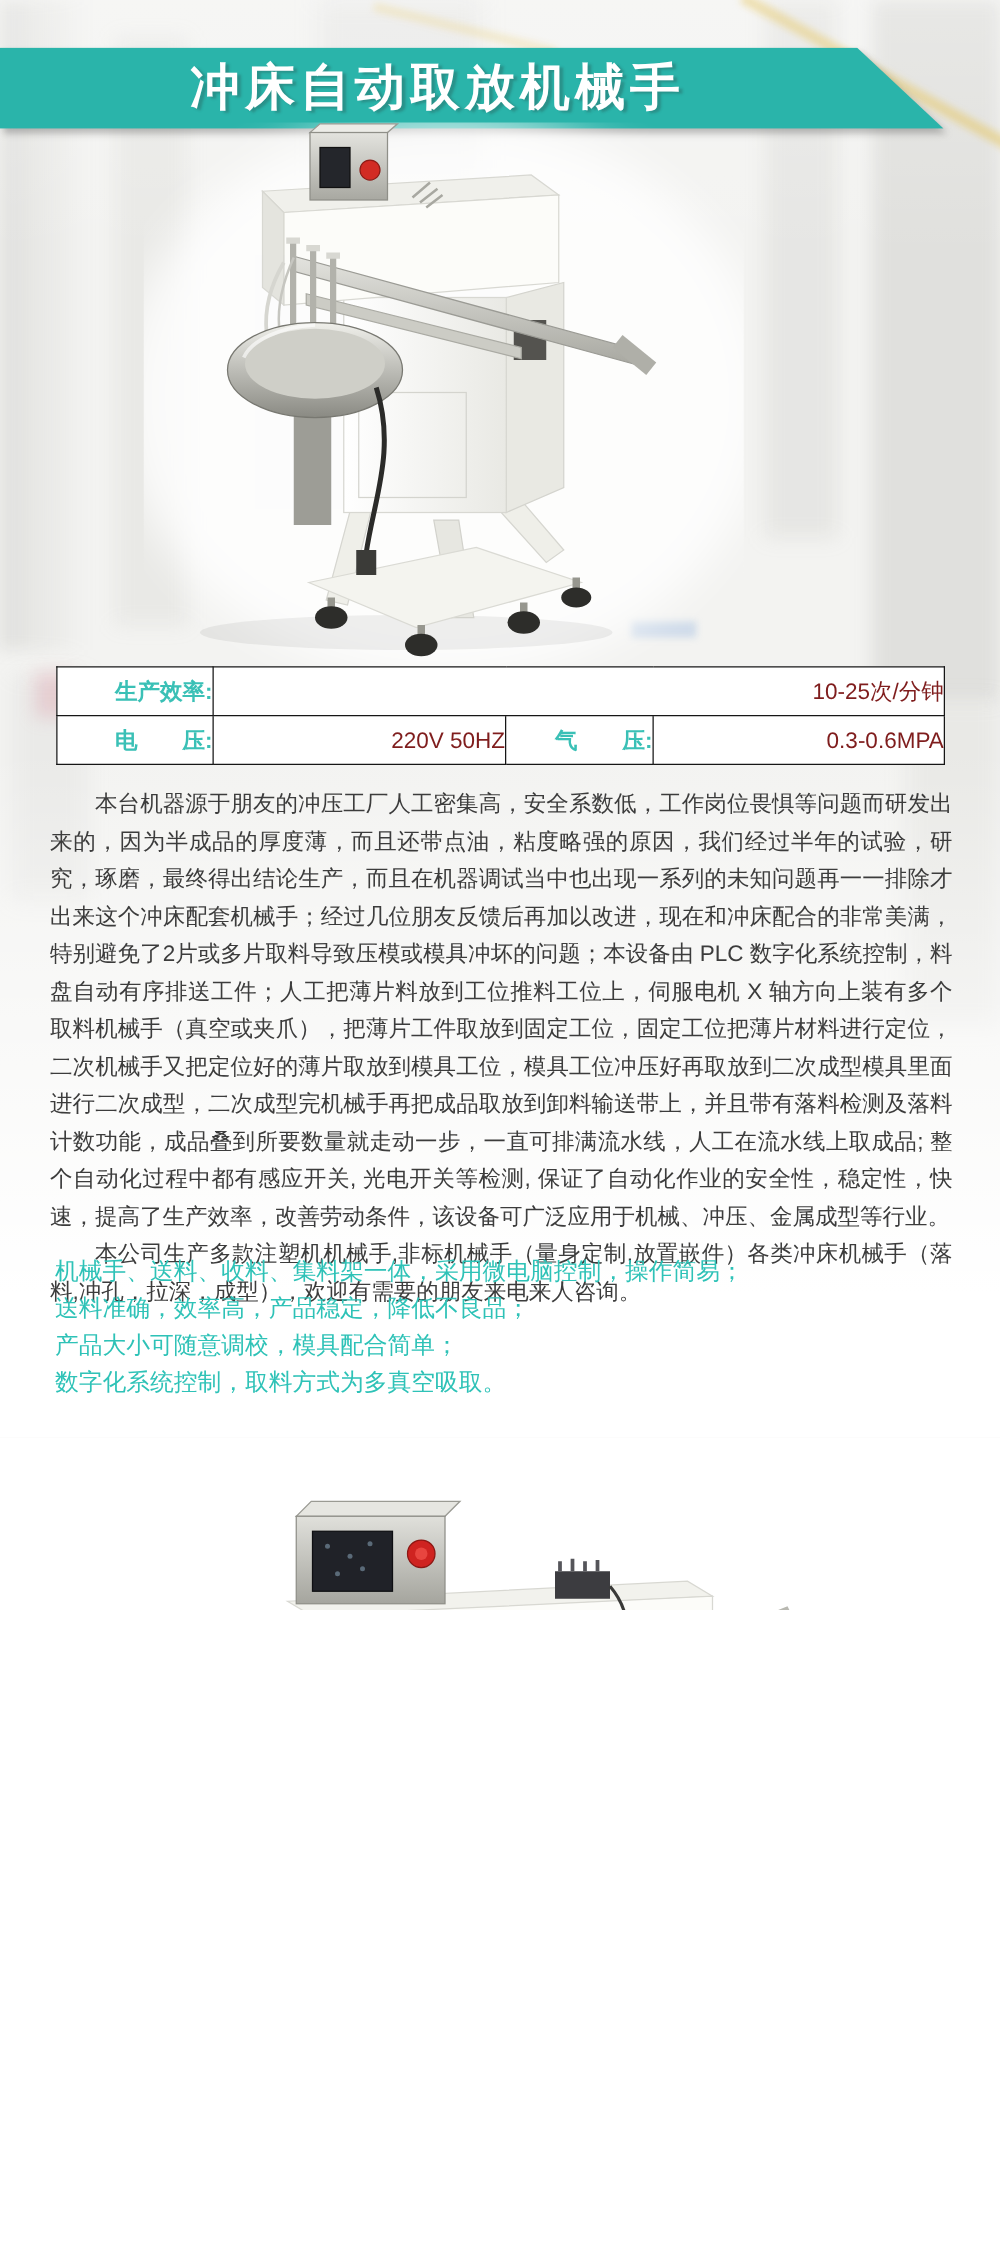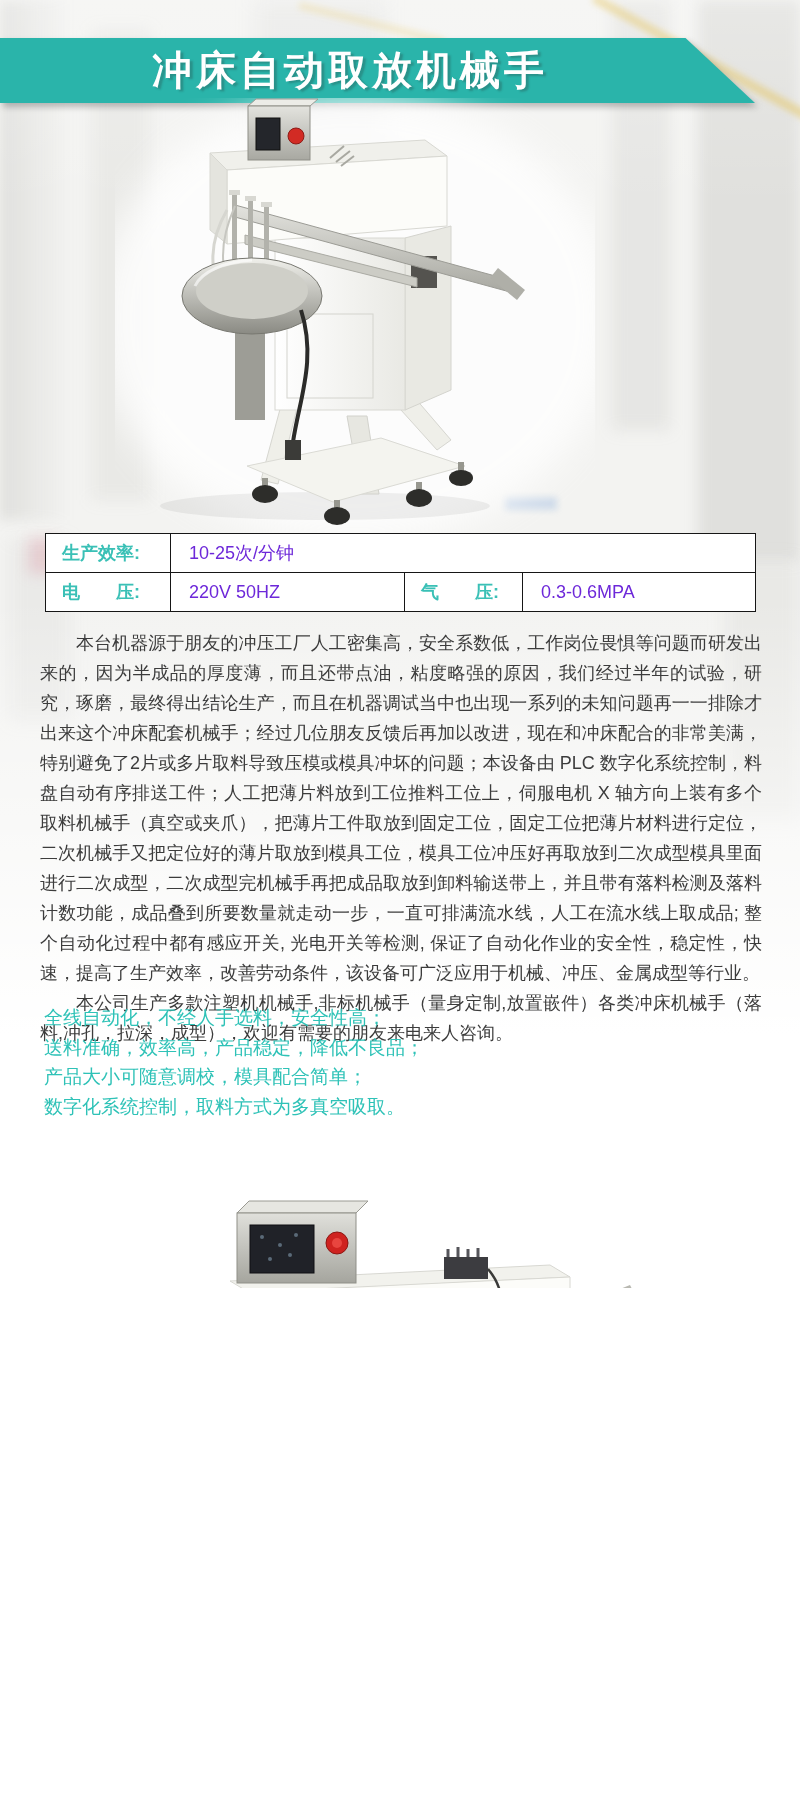--- a/index.html
+++ b/index.html
@@ -19,23 +19,23 @@
   .banner-title{position:absolute;top:0;left:0;width:700px;height:65px;line-height:65px;
                 text-align:center;color:#ffffff;font-size:40px;font-weight:700;letter-spacing:4px;
                 text-shadow:3px 2px 2px rgba(40,40,40,0.25);white-space:nowrap;}
   .photo{position:absolute;}
   .photo1{top:98px;left:115px;width:480px;height:437px;}
   .photo2{top:1185px;left:130px;width:600px;height:629px;background:#ffffff;}
   
   .spec{position:absolute;top:533px;left:45px;border-collapse:collapse;background:#ffffff;
         table-layout:fixed;}
   .spec td{border:1px solid #161616;height:38px;font-size:18px;padding:0 0 0 16px;
-           white-space:nowrap;overflow:hidden;vertical-align:middle;}
+           white-space:nowrap;overflow:hidden;vertical-align:middle;text-align:right;}
   .spec .lbl{color:#3ac0b6;font-weight:700;}
-  .spec .val{color:#6d28d9;padding-left:18px;font-weight:400;}
+  .spec .val{color:#7f1d1d;padding-left:18px;font-weight:400;}
   
   .desc{position:absolute;top:628px;left:40px;width:722px;}
   .desc p{margin:0;font-size:18px;line-height:30px;color:#3c3c3c;text-align:justify;
           text-indent:2em;}
   
   .features{position:absolute;top:1003px;left:44px;width:716px;}
   .features p{margin:0;font-size:19px;line-height:29.5px;color:#2ec2b7;font-weight:400;}
 </style>
 </head>
 <body>
@@ -158,21 +158,21 @@
     </tr>
   </tbody>
     </table>
 
   <div class="desc">
     <p>本台机器源于朋友的冲压工厂人工密集高，安全系数低，工作岗位畏惧等问题而研发出来的，因为半成品的厚度薄，而且还带点油，粘度略强的原因，我们经过半年的试验，研究，琢磨，最终得出结论生产，而且在机器调试当中也出现一系列的未知问题再一一排除才出来这个冲床配套机械手；经过几位朋友反馈后再加以改进，现在和冲床配合的非常美满，特别避免了2片或多片取料导致压模或模具冲坏的问题；本设备由 PLC 数字化系统控制，料盘自动有序排送工件；人工把薄片料放到工位推料工位上，伺服电机 X 轴方向上装有多个取料机械手（真空或夹爪），把薄片工件取放到固定工位，固定工位把薄片材料进行定位，二次机械手又把定位好的薄片取放到模具工位，模具工位冲压好再取放到二次成型模具里面进行二次成型，二次成型完机械手再把成品取放到卸料输送带上，并且带有落料检测及落料计数功能，成品叠到所要数量就走动一步，一直可排满流水线，人工在流水线上取成品; 整个自动化过程中都有感应开关, 光电开关等检测, 保证了自动化作业的安全性，稳定性，快速，提高了生产效率，改善劳动条件，该设备可广泛应用于机械、冲压、金属成型等行业。</p>
     <p>本公司生产多款注塑机机械手,非标机械手（量身定制,放置嵌件）各类冲床机械手（落料,冲孔，拉深，成型），欢迎有需要的朋友来电来人咨询。</p>
   </div>
 
   <div class="features">
-    <p>全线自动化，不经人手选料，安全性高；</p>
+    <p>机械手、送料、收料、集料架一体，采用微电脑控制，操作简易；</p>
     <p>送料准确，效率高，产品稳定，降低不良品；</p>
     <p>产品大小可随意调校，模具配合简单；</p>
     <p>数字化系统控制，取料方式为多真空吸取。</p>
   </div>
 
   <div class="photo photo2">
     <svg viewBox="0 0 600 629" width="600" height="629">
       <defs>
         <linearGradient id="m2steel" x1="0" y1="0" x2="0" y2="1">
             <stop offset="0" stop-color="#e0e0db"></stop>

